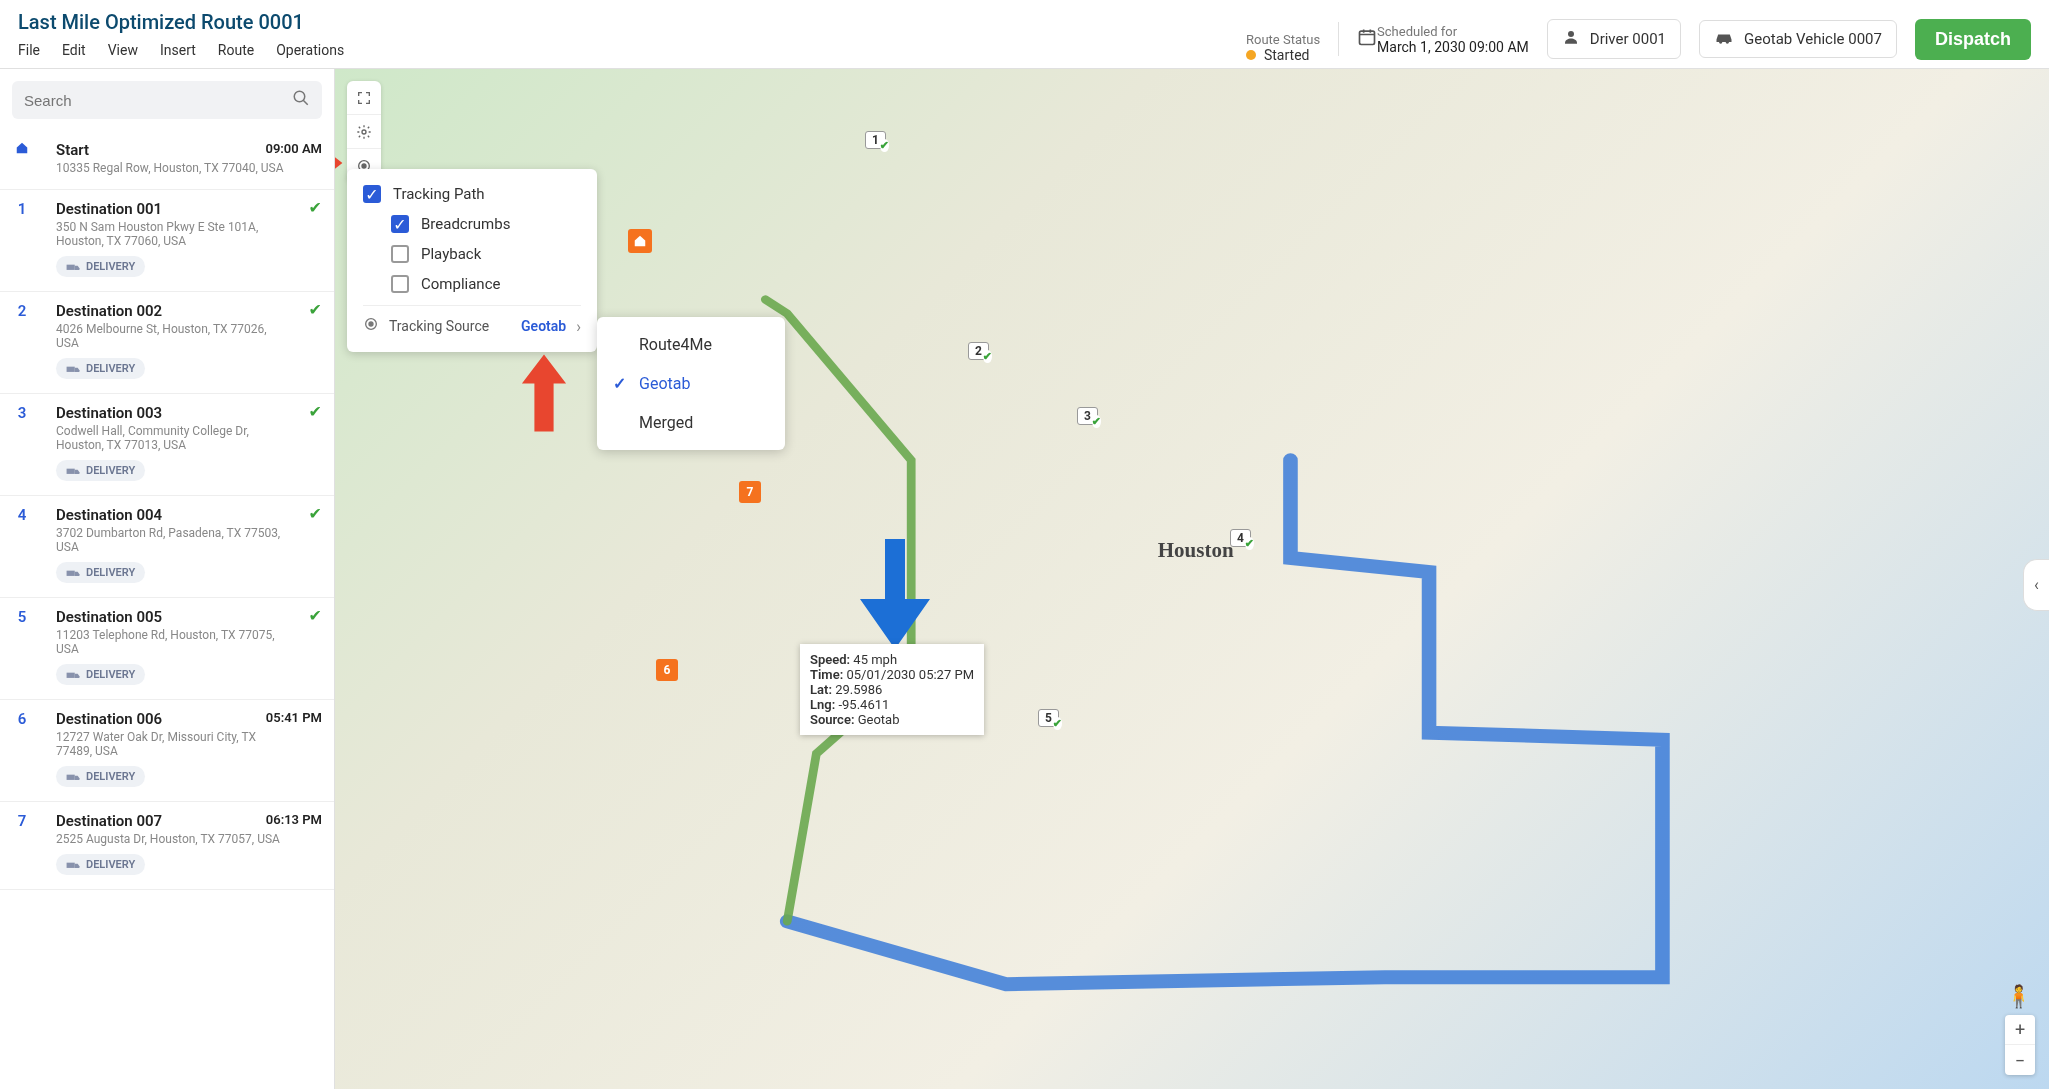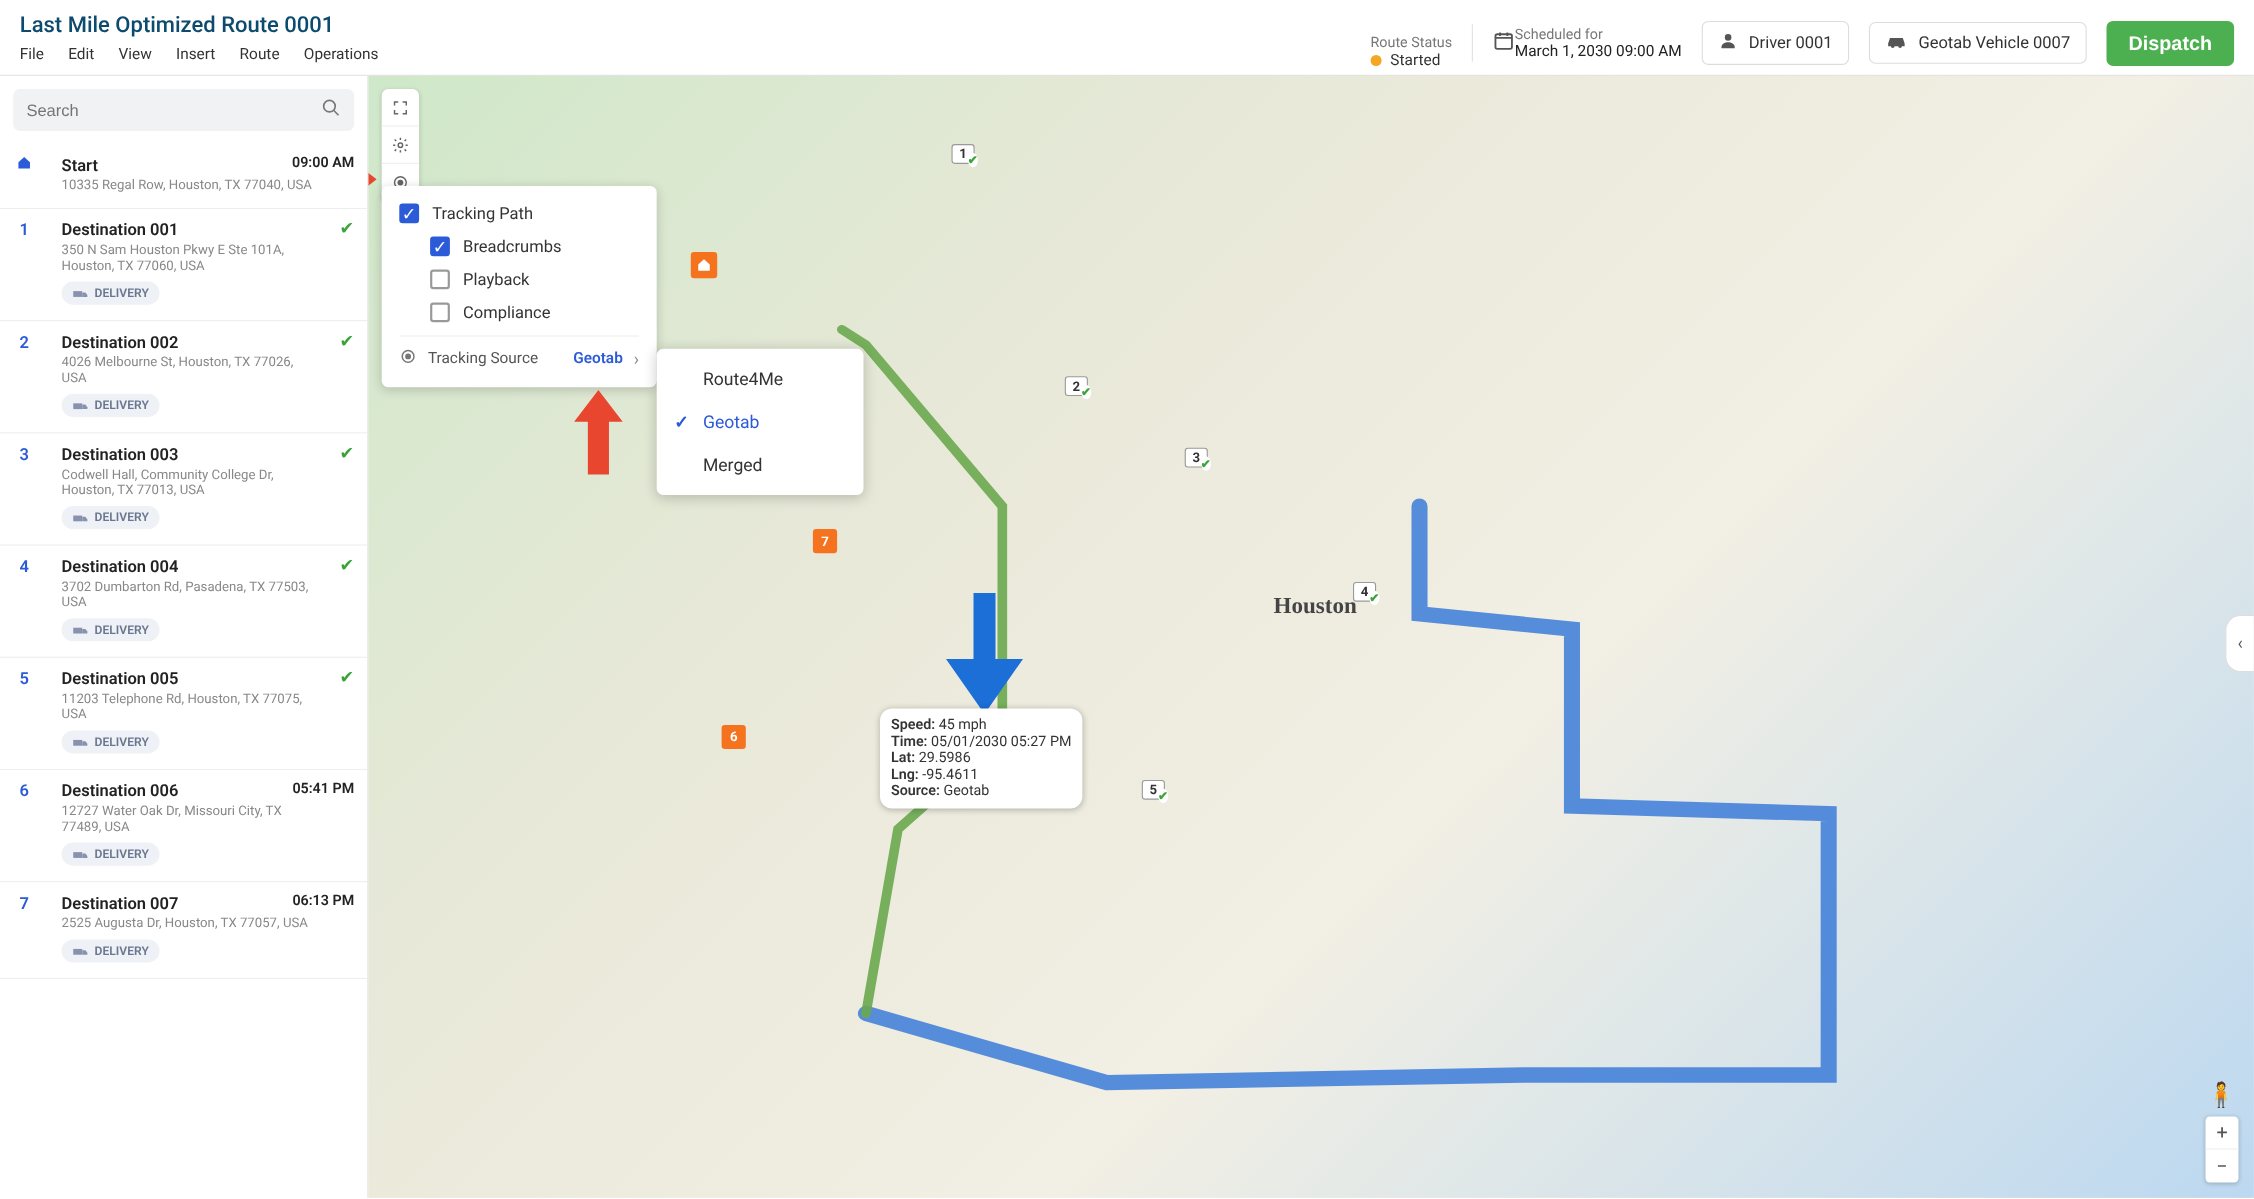--- a/index.html
+++ b/index.html
@@ -50,21 +50,21 @@
 .tp-source-value { color: #2b5bd7; font-weight: 600; font-size: 14px; }
 .source-menu { position: absolute; top: 248px; left: 262px; width: 188px; background: #fff; border-radius: 6px; box-shadow: 0 2px 12px rgba(0,0,0,0.2); padding: 8px 0; }
 .source-item { padding: 10px 18px 10px 42px; font-size: 16px; cursor: pointer; position: relative; }
 .source-item.selected::before { content: "✓"; position: absolute; left: 16px; color: #2b5bd7; font-weight: bold; }
 .source-item.selected { color: #2b5bd7; }
 .red-arrow { position: absolute; width: 78px; height: 48px; }
 .marker { position: absolute; background: #fff; border: 1px solid #999; border-radius: 3px; font-size: 12px; font-weight: bold; padding: 1px 6px; }
 .marker .tick { color: #3aa33a; position: absolute; right: -4px; bottom: -4px; font-size: 11px; background:#fff; border-radius:50%; }
 .home-marker { position: absolute; width: 24px; height: 24px; background: #f5721e; border-radius: 3px; display:flex; align-items:center; justify-content:center; color:#fff; }
 .orange-marker { position: absolute; width: 22px; height: 22px; background: #f5721e; border-radius: 3px; display:flex; align-items:center; justify-content:center; color:#fff; font-size:12px; font-weight:bold; }
-.breadcrumb-tooltip { position: absolute; background: #fff; border-radius: 11px; box-shadow: 0 1px 6px rgba(0,0,0,0.25); padding: 8px 10px; font-size: 13px; }
+.breadcrumb-tooltip { position: absolute; background: #fff; border-radius: 0; box-shadow: 0 1px 6px rgba(0,0,0,0.25); padding: 8px 10px; font-size: 13px; }
 .breadcrumb-tooltip b { font-weight: 600; }
 .blue-arrow-big { position: absolute; }
 .side-collapse { position: absolute; right: 0; top: 48%; background:#fff; border:1px solid #ddd; border-right:none; border-radius: 14px 0 0 14px; width:26px; height:52px; display:flex; align-items:center; justify-content:center; cursor:pointer; color:#555; }
 .zoom-ctrl { position: absolute; bottom: 14px; right: 14px; background:#fff; border-radius:4px; box-shadow:0 1px 4px rgba(0,0,0,0.2); }
 .zoom-btn { width:30px; height:30px; display:flex; align-items:center; justify-content:center; cursor:pointer; font-size:18px; color:#555; border-bottom:1px solid #eee; }
 .zoom-btn:last-child { border-bottom:none; }
 .pegman { position: absolute; bottom: 80px; right: 16px; font-size: 22px; }
 svg.route-path { position:absolute; top:0; left:0; width:100%; height:100%; pointer-events:none; }
 </style>
 </head>

